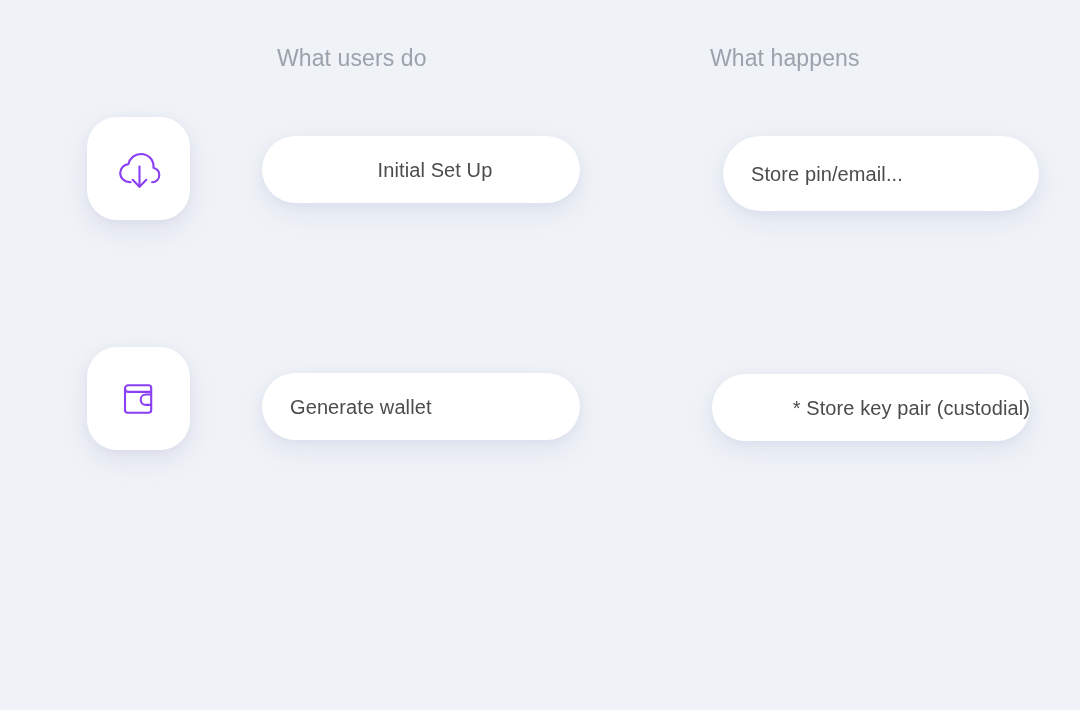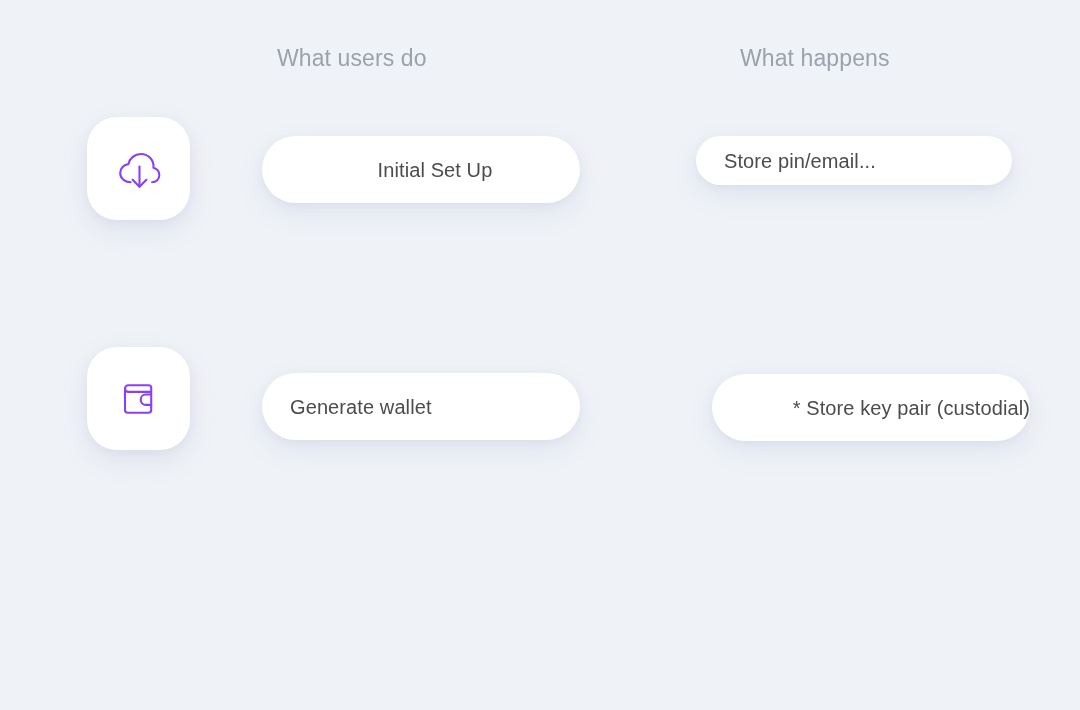--- a/index.html
+++ b/index.html
@@ -24,21 +24,21 @@
   .col-header {
     position: absolute;
     font-size: 23px;
     font-weight: 400;
     color: #9ba2ac;
     letter-spacing: 0.1px;
     white-space: nowrap;
     line-height: 1;
   }
   #header-users  { left: 277px; top: 47px; }
-  #header-happens{ left: 740px; top: 47px; }
+  #header-happens{ left: 710px; top: 47px; }
 
   
   .icon-tile {
     position: absolute;
     width: 103px;
     height: 103px;
     background: #ffffff;
     border-radius: 30px;
     box-shadow:
       0 10px 26px rgba(135, 130, 190, 0.15),
@@ -72,22 +72,22 @@
     line-height: 1;
   }
 
   #pill-initial-setup {
     left: 262px; top: 136px;
     width: 318px; height: 67px;
     padding-left: 28px;
     justify-content: center;
   }
   #pill-store-pin {
-    left: 696px; top: 136px;
-    width: 316px; height: 49px;
+    left: 723px; top: 136px;
+    width: 316px; height: 75px;
     padding-left: 28px;
   }
   #pill-generate-wallet {
     left: 262px; top: 366px;
     width: 318px; height: 67px;
     padding-left: 28px;
     margin-top: 7px;
   }
   #pill-store-keypair {
     left: 712px; top: 374px;

